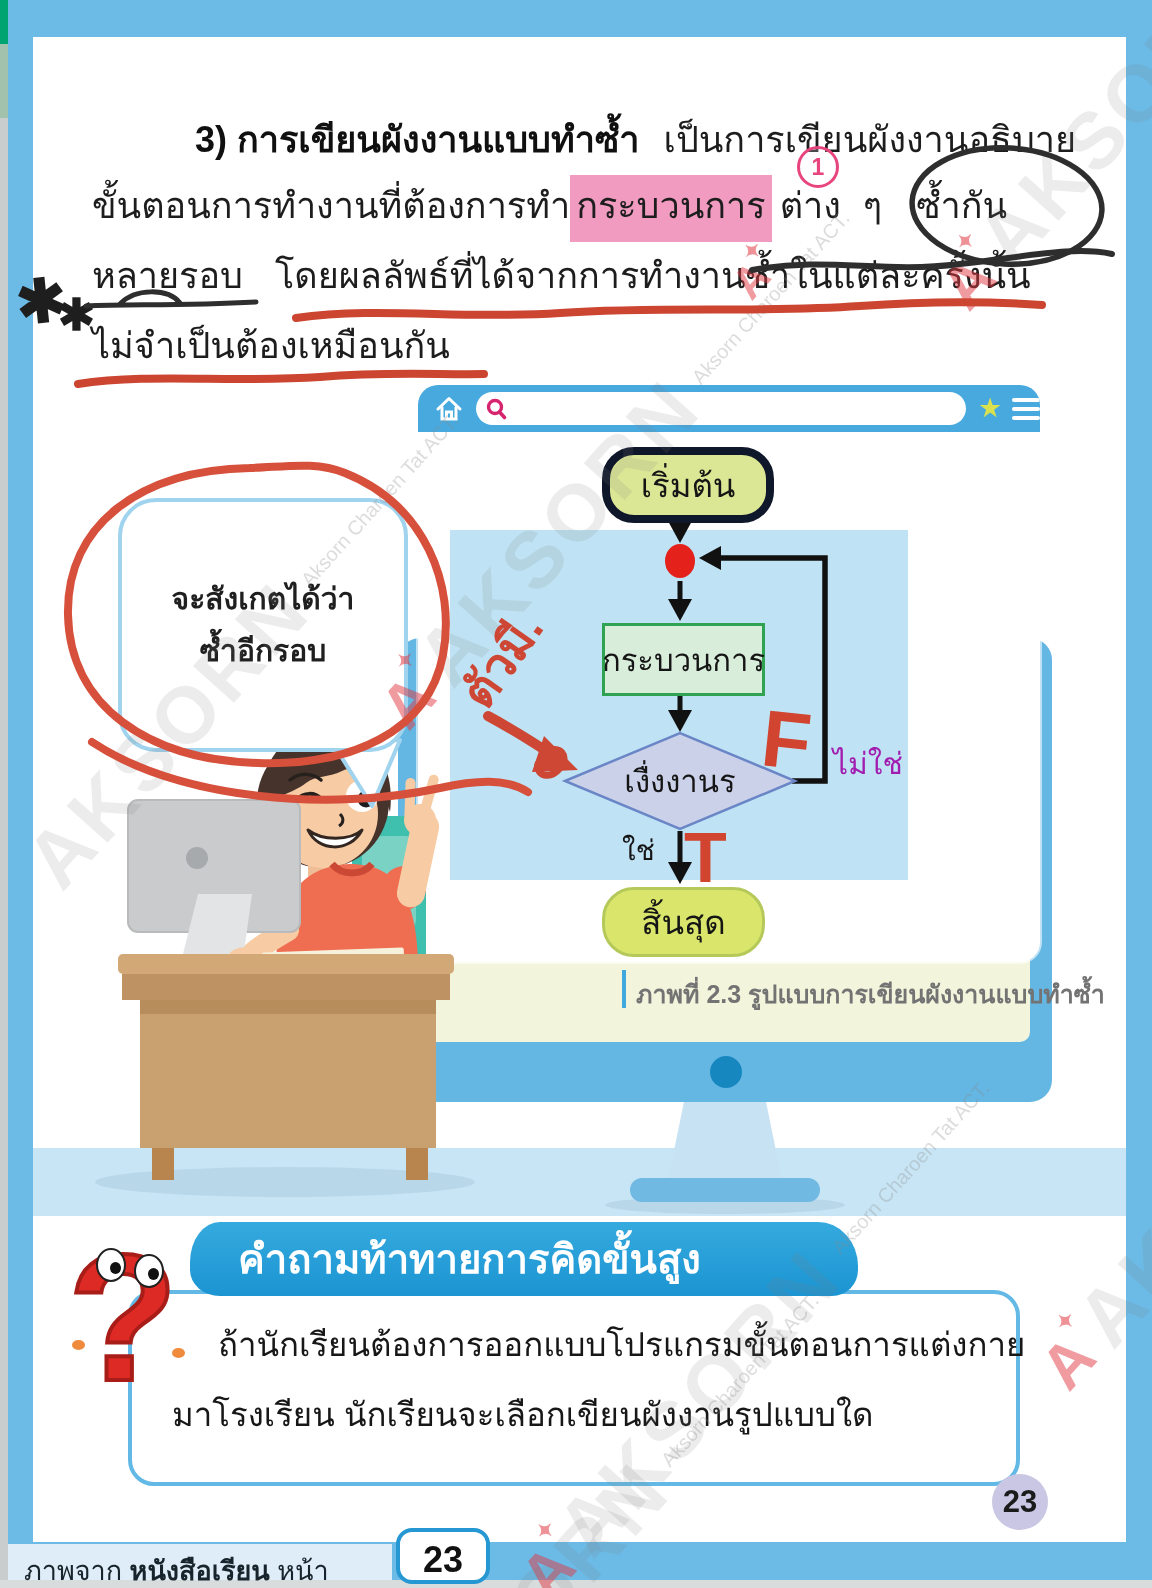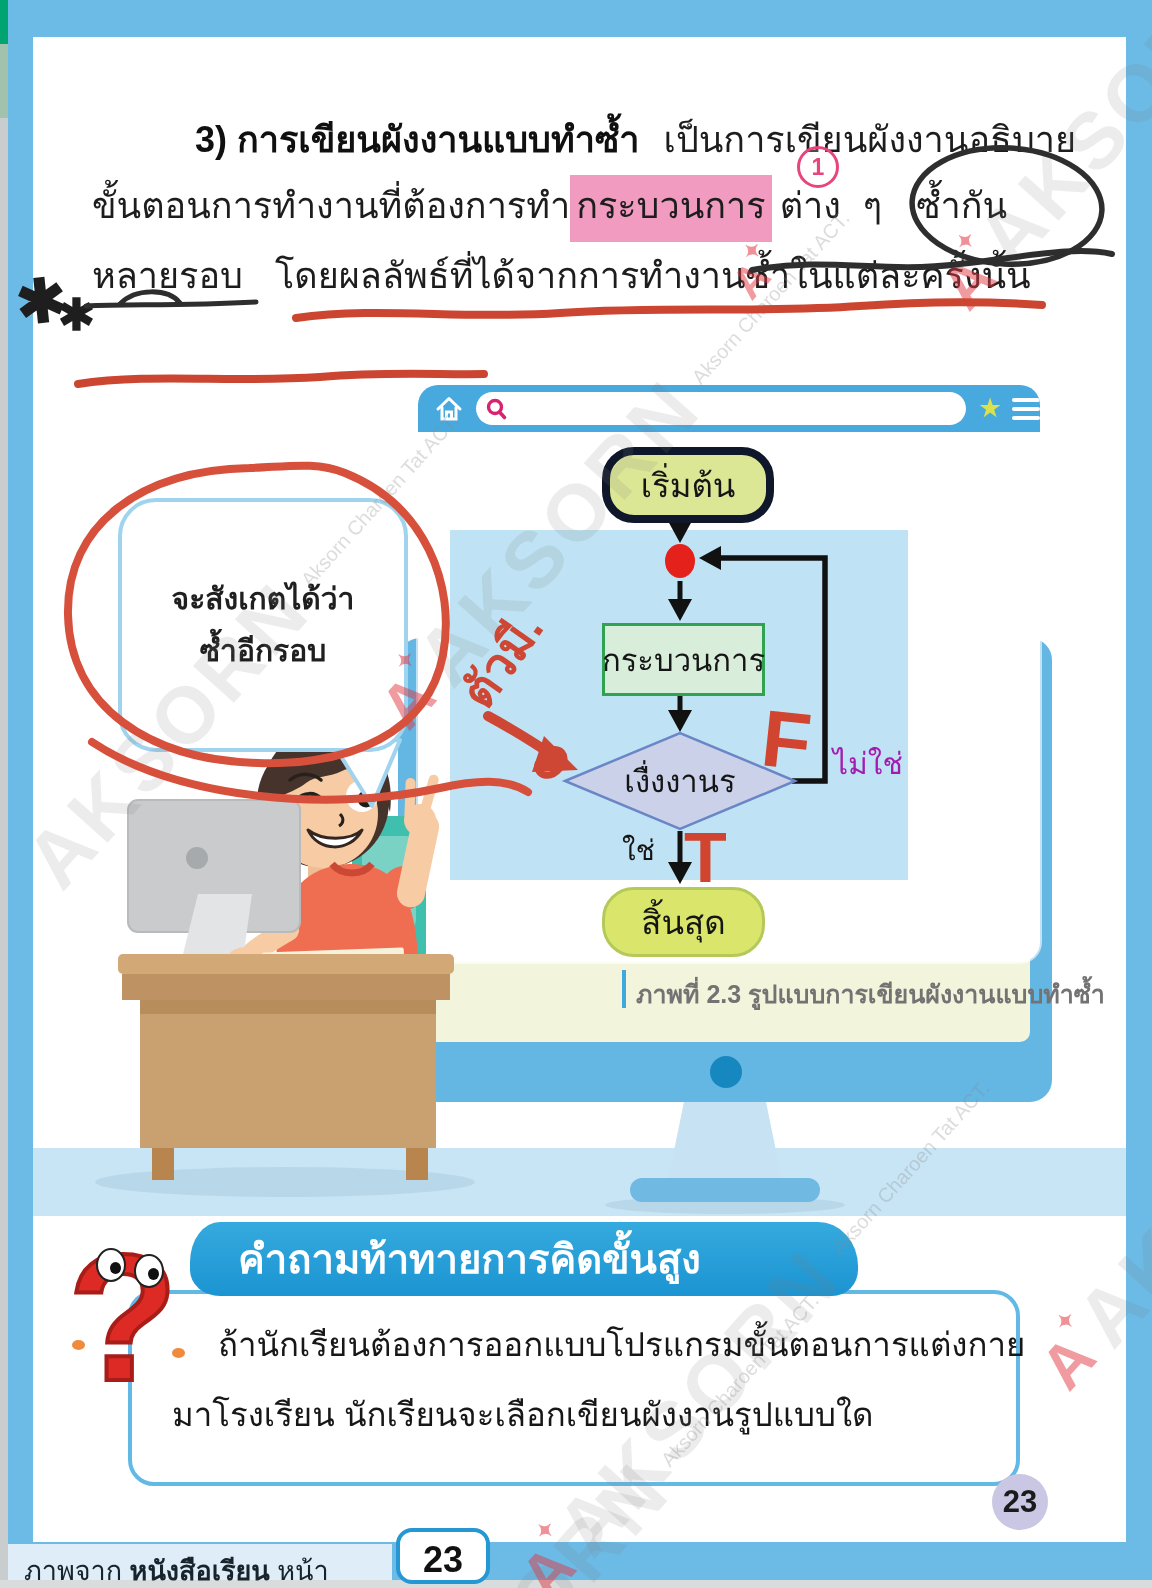--- a/index.html
+++ b/index.html
@@ -107,20 +107,21 @@
     <span style="margin-left:14px">เป็นการเขียนผังงานอธิบาย</span>
   </div>
   <div class="abs para" style="left:92px;top:178px;">
     <span>ขั้นตอนการทำงานที่ต้องการทำ</span><span class="hl">กระบวนการ</span><span style="margin-left:8px">ต่าง</span><span style="margin-left:22px">ๆ</span><span style="margin-left:34px">ซ้ำกัน</span>
   </div>
   <div class="abs circ-num">1</div>
   <div class="abs para" style="left:92px;top:248px;">
     <span>หลายรอบ</span>
     <span style="margin-left:22px">โดยผลลัพธ์ที่ได้จากการทำงานซ้ำในแต่ละครั้งนั้น</span>
   </div>
+  <div class="abs para" style="left:92px;top:318px;">ไม่จำเป็นต้องเหมือนกัน</div>
 
   <div class="abs monitor"></div>
   <div class="abs bezel"></div>
   <div class="abs cam-dot"></div>
   <div class="abs stand"></div>
   <div class="abs stand-base"></div>
   <div class="abs caption-tick"></div>
   <div class="abs caption">ภาพที่ 2.3 รูปแบบการเขียนผังงานแบบทำซ้ำ</div>
 
   <div class="abs browser">

